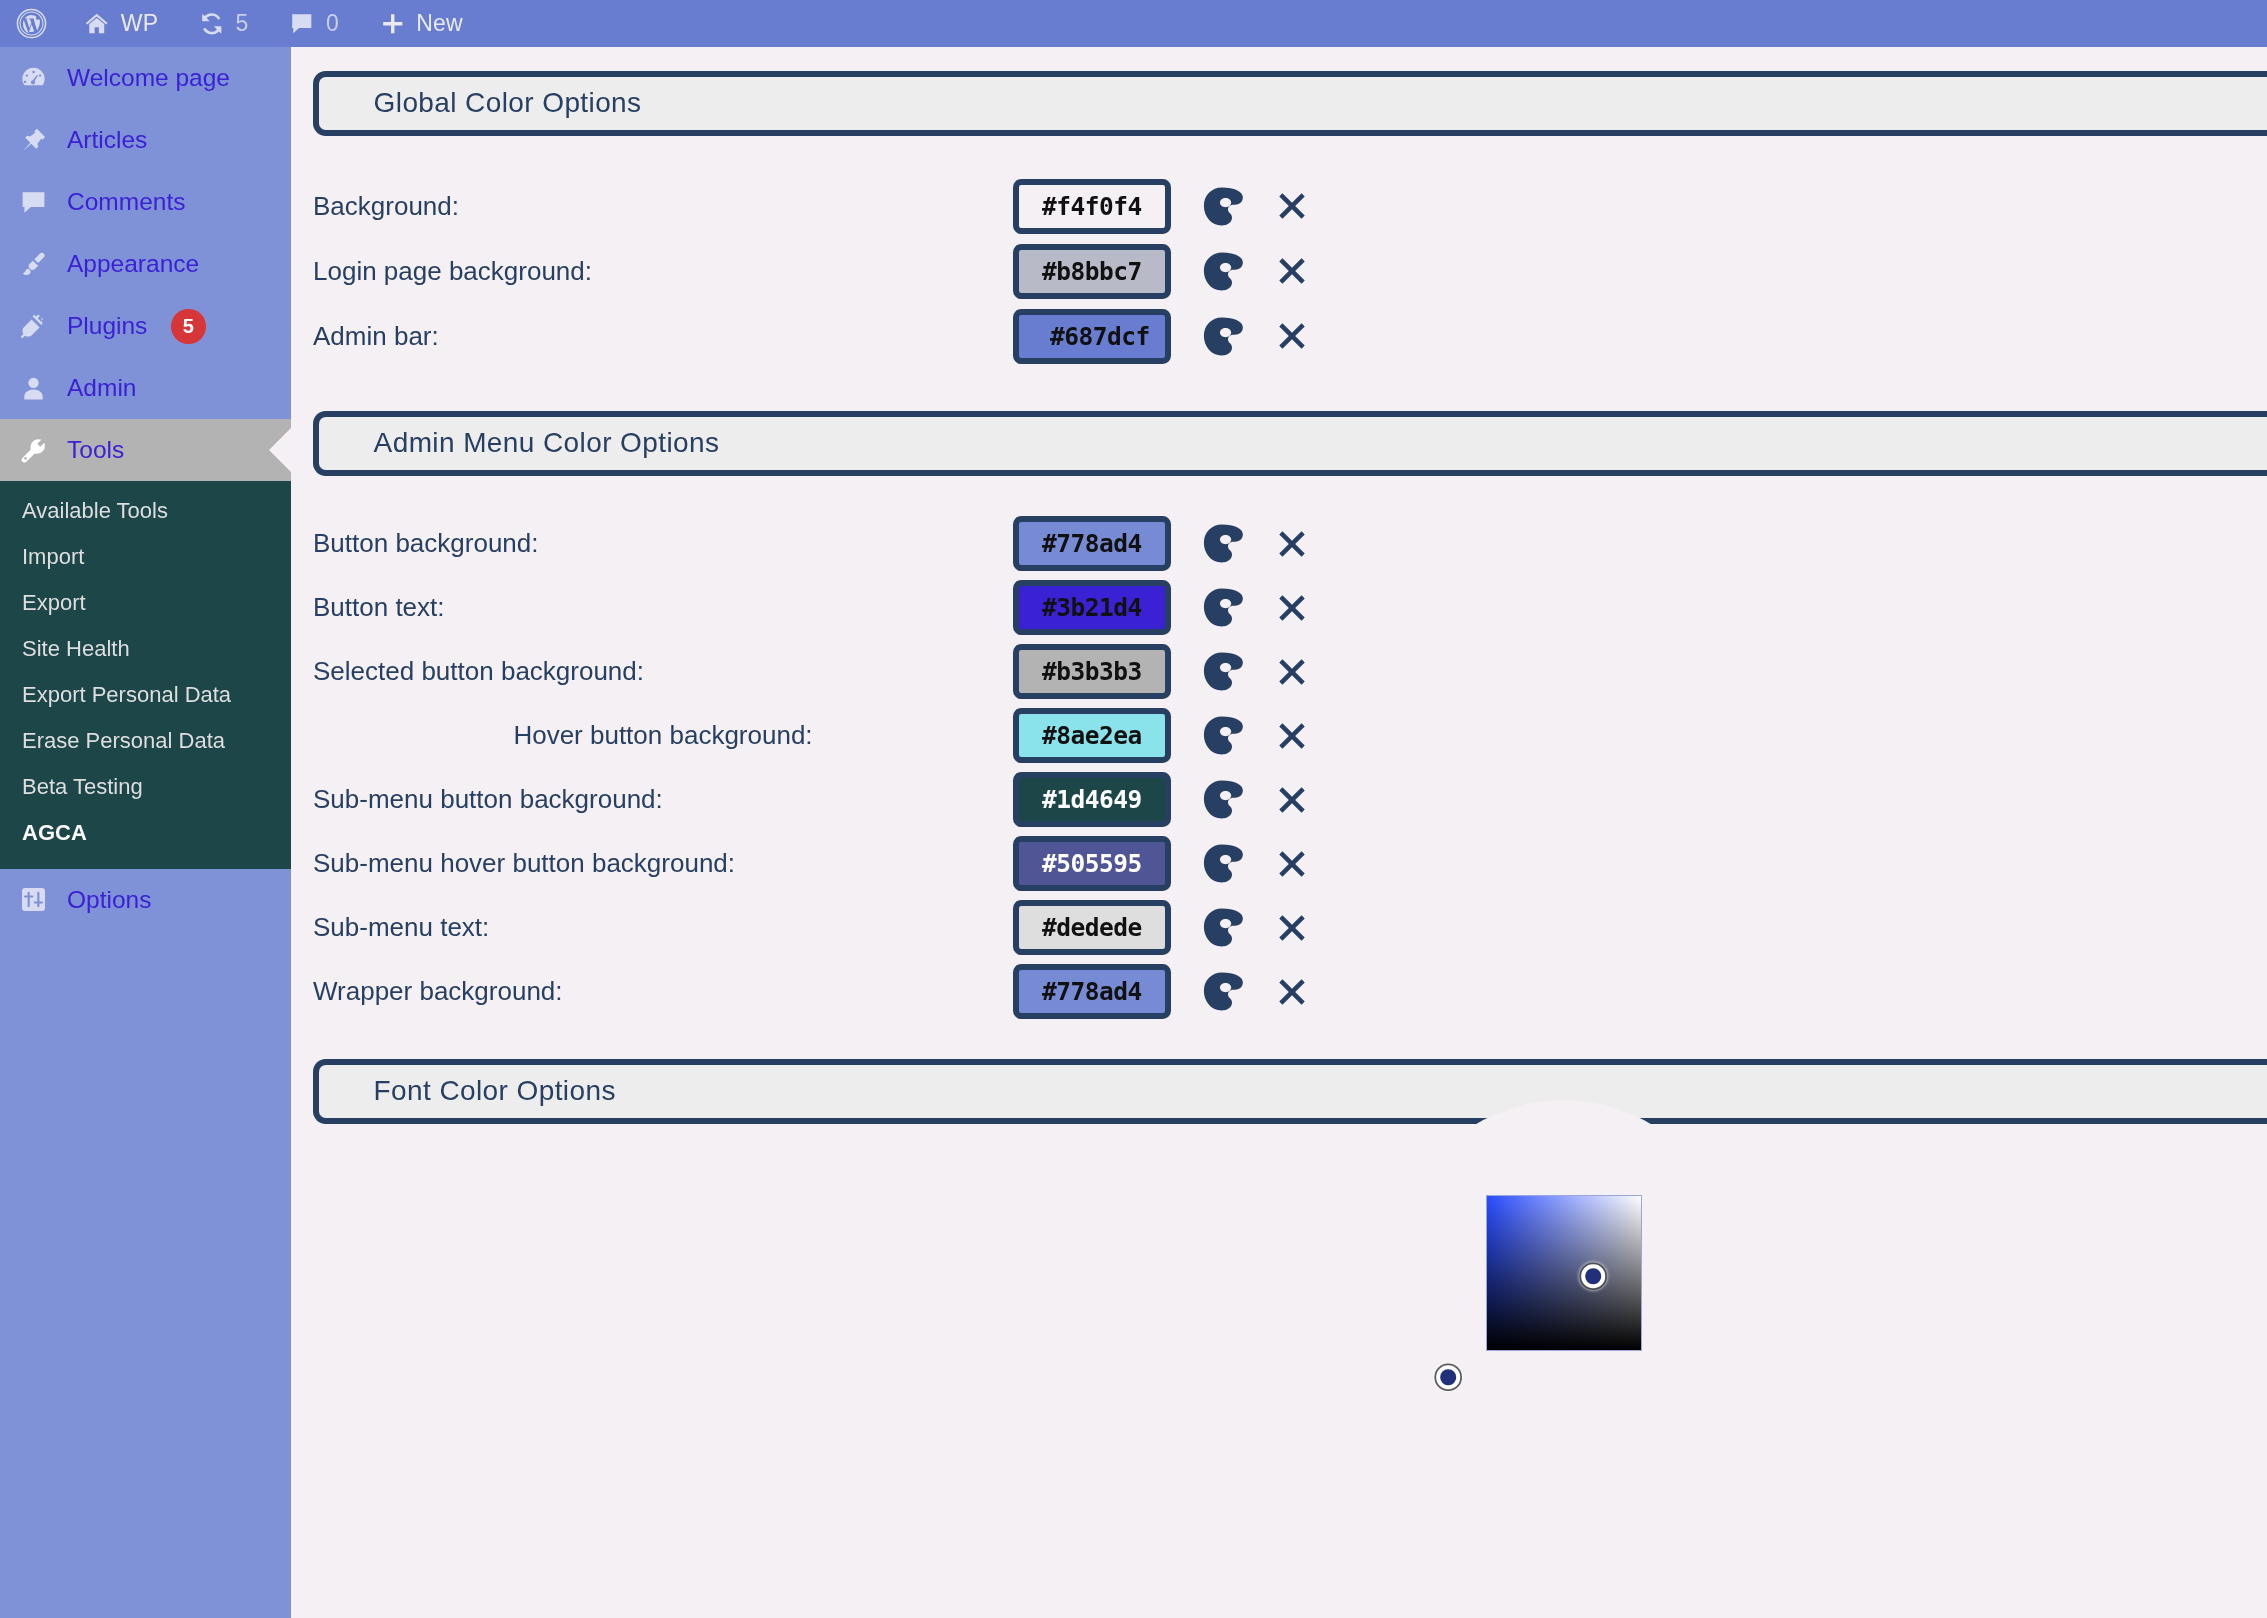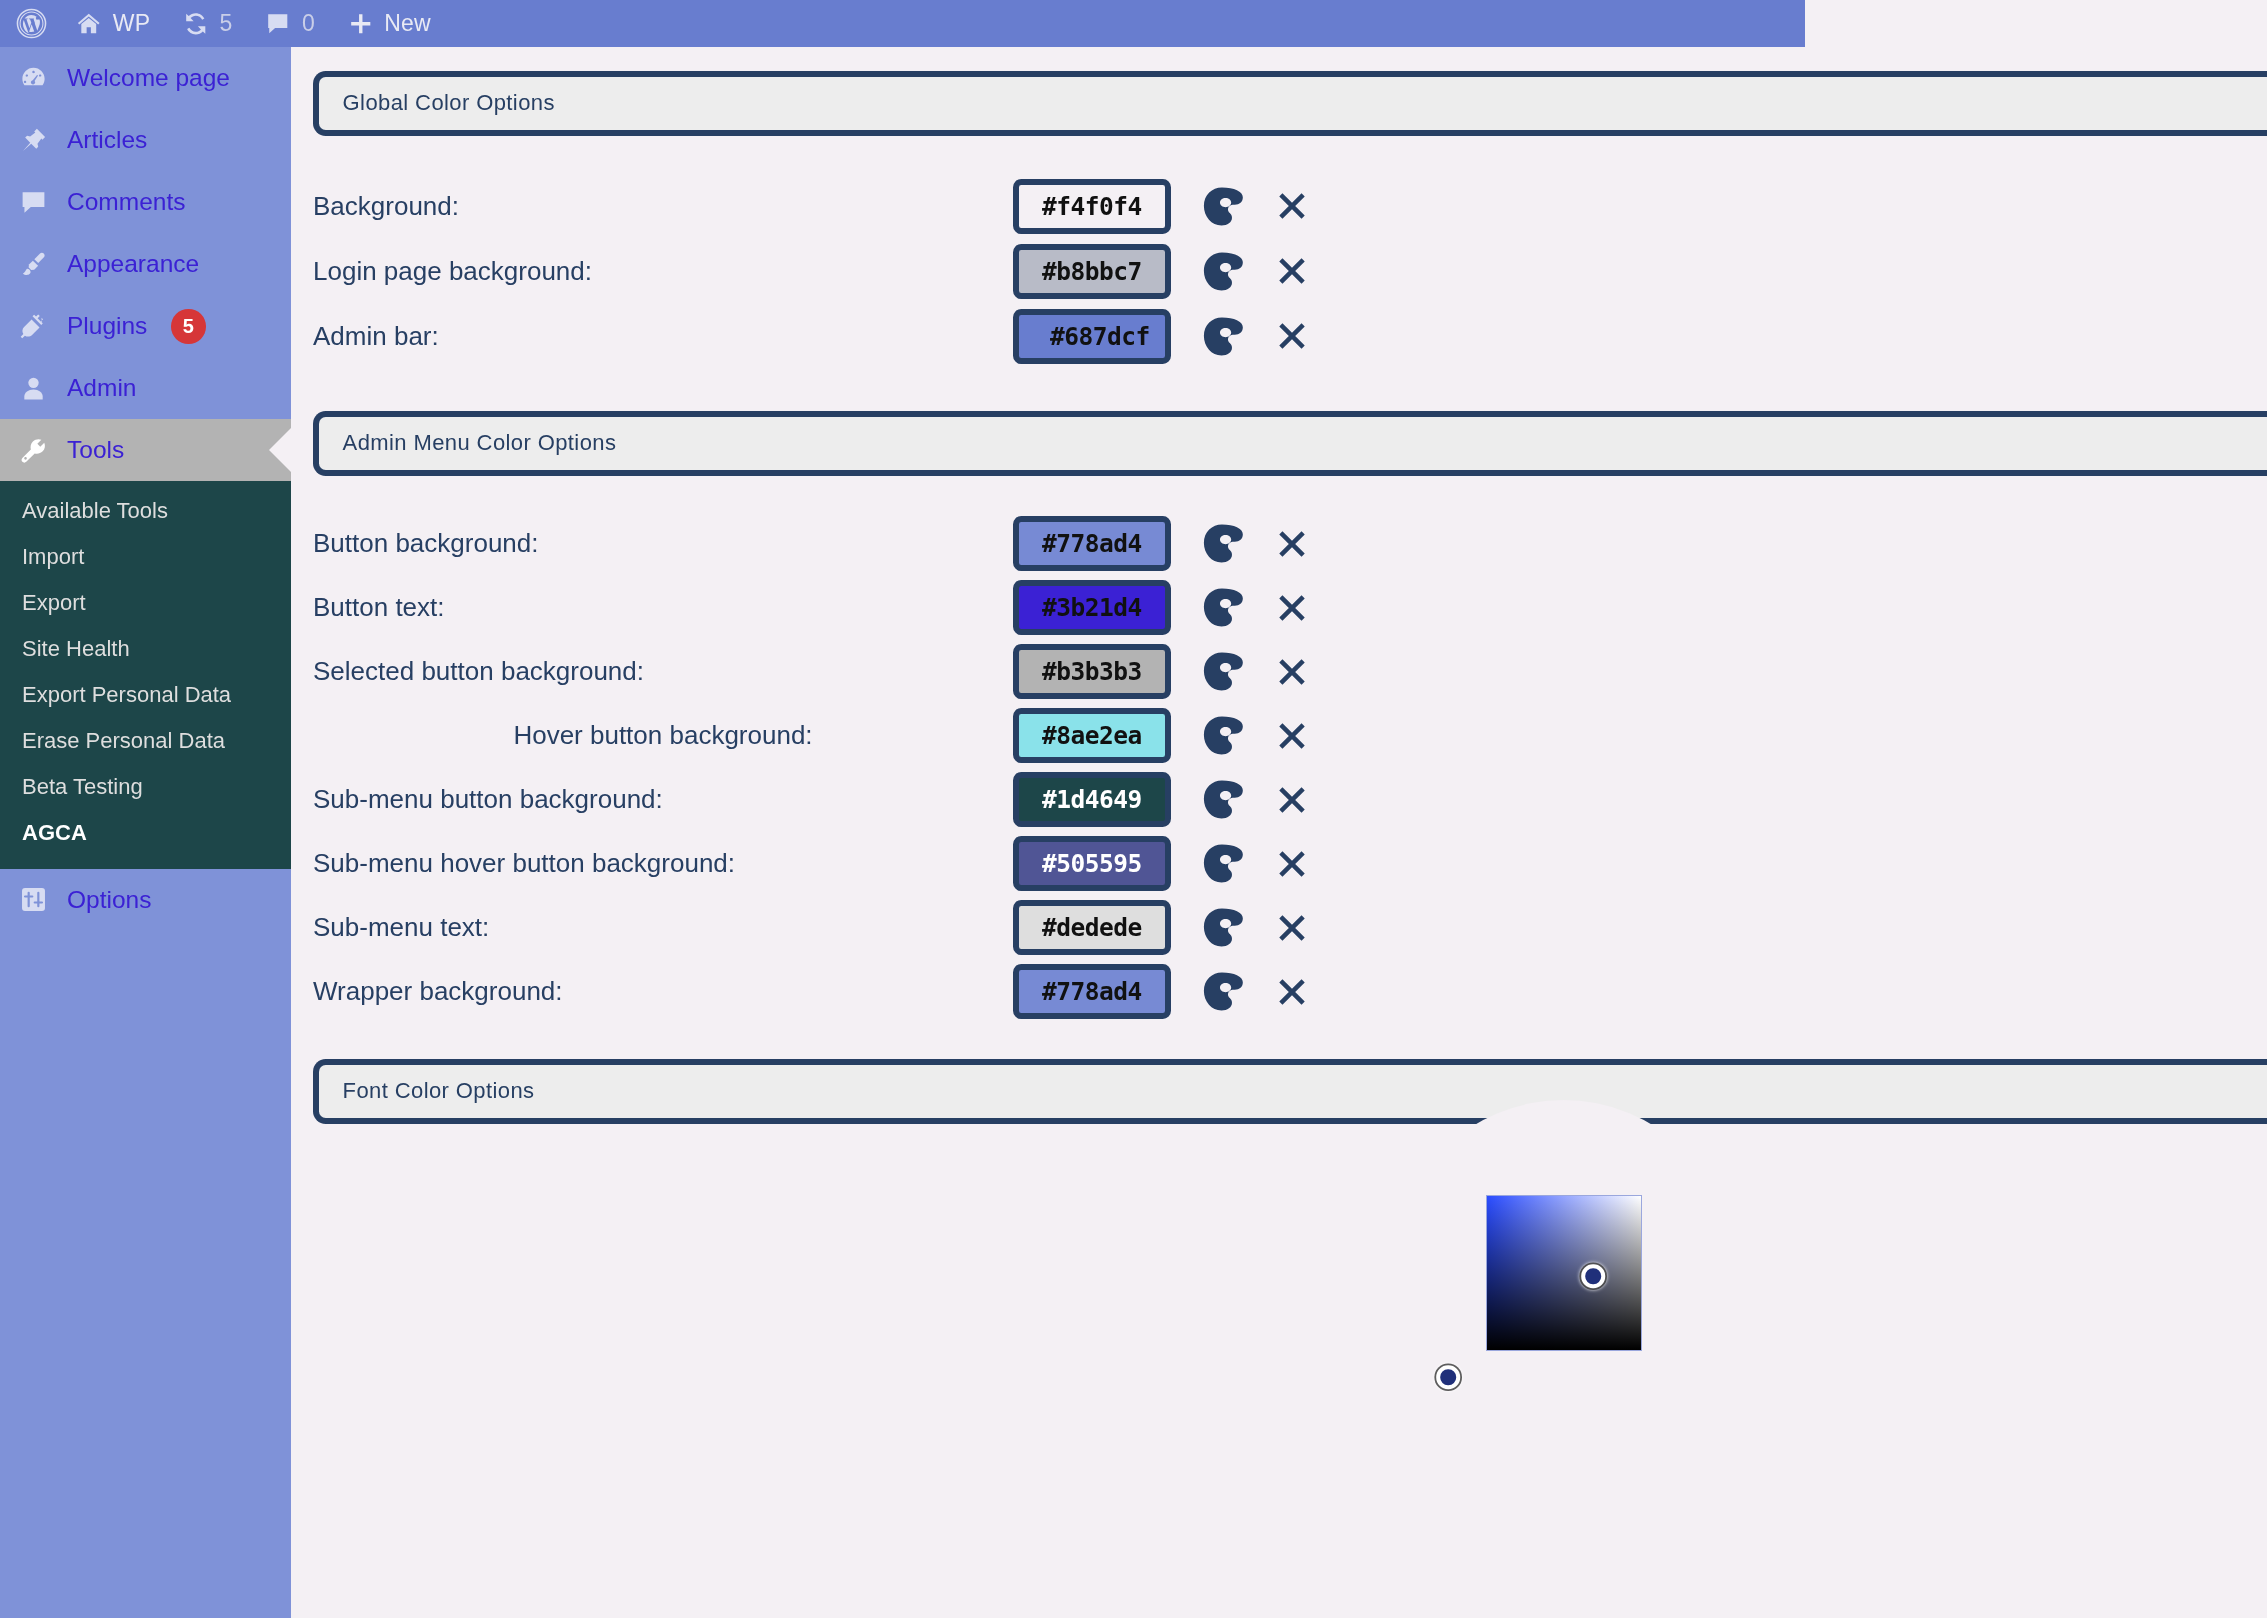--- a/index.html
+++ b/index.html
@@ -8,25 +8,25 @@
     width: 2267px; height: 1618px;
     overflow: hidden;
     font-family: "Liberation Sans", sans-serif;
     background: #f4f0f4;
   }
   #root { position: relative; width: 2267px; height: 1618px; }
 
   
   .adminbar {
     position: absolute; top: 0; left: 0;
-    width: 1805px; height: 47px;
+    width: 2267px; height: 47px;
     background: #687dcf;
     display: flex; align-items: center;
     padding-left: 12.7px;
-    gap: 0px;
+    gap: 8px;
     z-index: 40;
   }
   .ab-item {
     display: flex; align-items: center; gap: 11px;
     height: 47px; padding: 0 16.4px;
     color: #e9eaf4; font-size: 23px; letter-spacing: 0.2px;
     white-space: nowrap;
   }
   .ab-logo { padding-left: 3.6px; padding-right: 12.7px; }
   .ab-count { color: #c9cee8; }
@@ -98,22 +98,23 @@
     height: 65px;
     background: #ededed;
     border: 6.4px solid #273f63;
     border-right: none;
     border-radius: 12.7px 0 0 12.7px;
     display: flex; align-items: center;
     padding-left: 23.6px;
   }
   .section-head span {
     color: #273f63;
-    font-size: 22px;
+    font-size: 28px;
     letter-spacing: 0.4px;
+    margin-left: 31px;
   }
 
   .rows { padding-left: 22px; }
   .row {
     display: flex; align-items: center;
     height: 64px;
   }
   .row-label {
     width: 700px;
     color: #273f63;

